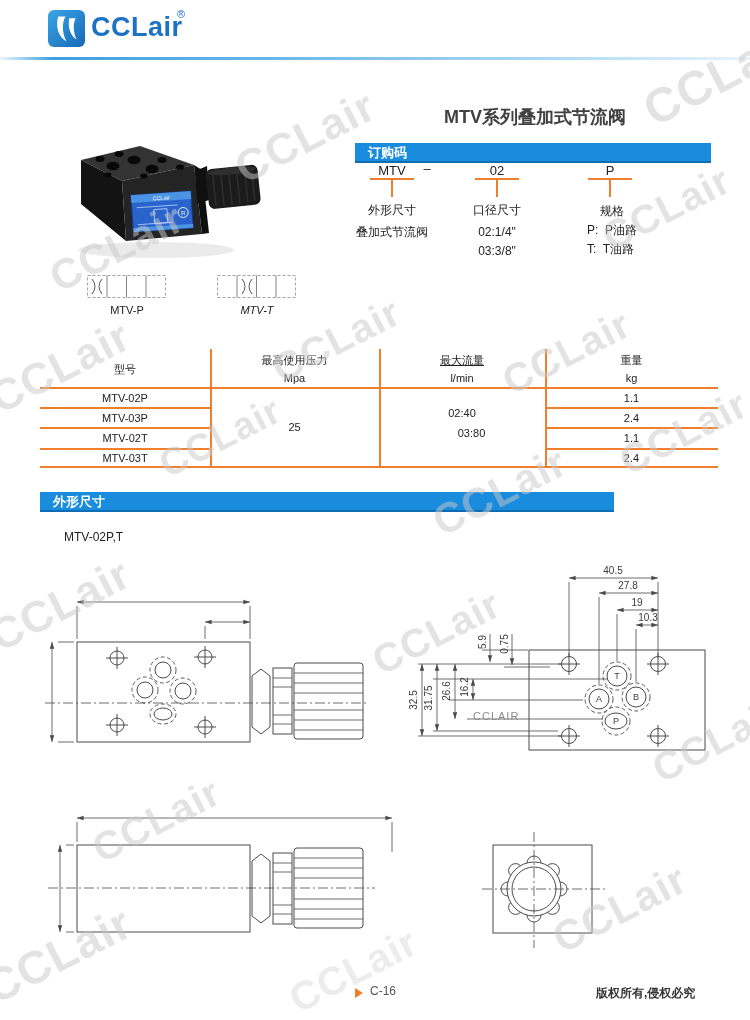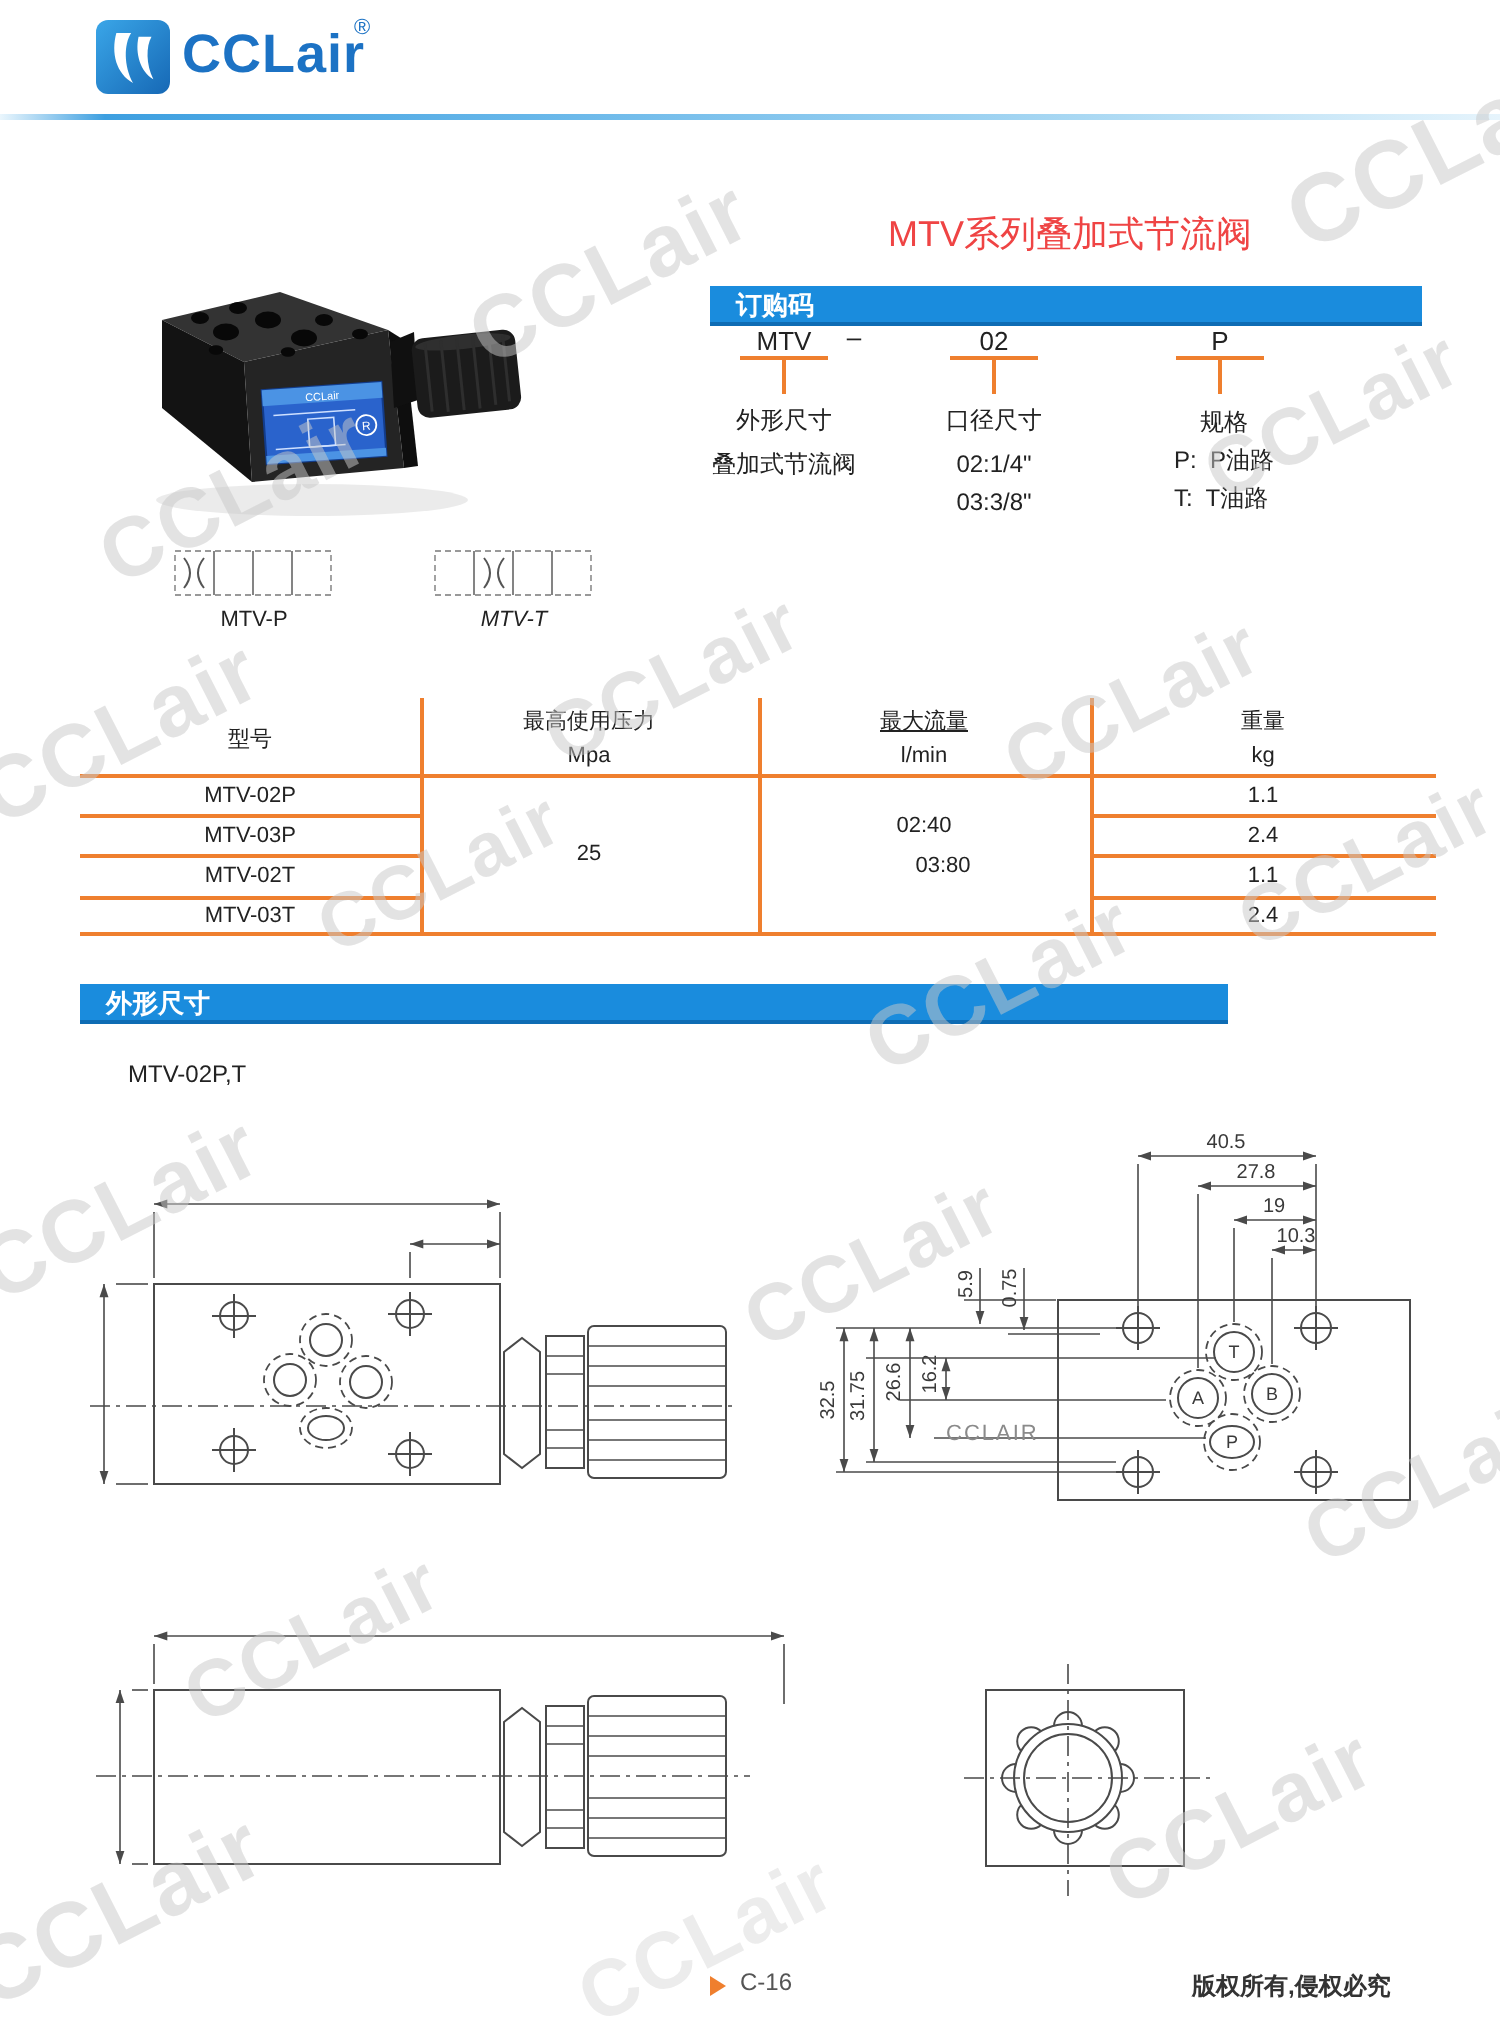--- a/index.html
+++ b/index.html
@@ -52,21 +52,21 @@
   <div class="logo-sq">
     <svg width="37" height="37" viewBox="0 0 40 40">
       <path d="M11 7 C8 18 11 29 20 34 C15 25 15 13 19 7 Z" fill="#fff"></path>
       <path d="M23 9 C21 18 24 28 31 32 C27 24 27 14 30 9 Z" fill="#fff"></path>
     </svg>
   </div>
   <div class="brand-name">CCLair</div>
   <div class="brand-reg">®</div>
   <div class="hdr-line"></div>
 
-  <div class="t ctr" style="left:420px;top:105px;width:230px;font-size:18px;font-weight:normal;color:#ef4444;">MTV系列叠加式节流阀</div>
+  <div class="t ctr" style="left:420px;top:105px;width:230px;font-size:18px;font-weight:bold;color:#404040;">MTV系列叠加式节流阀</div>
 
   <svg class="abs" style="left:66px;top:140px;z-index:2;" width="200" height="130" viewBox="0 0 200 130">
     <ellipse cx="90" cy="110" rx="78" ry="8" fill="#000" opacity="0.08"></ellipse>
     <polygon points="15,20 74,6 128,25 56,41" fill="#333"></polygon>
     <polygon points="15,20 56,41 60,101 15,64" fill="#131313"></polygon>
     <polygon points="56,41 128,25 136,94 60,101" fill="#242424"></polygon>
     <polygon points="128,25 136,30 143,93 136,94" fill="#0e0e0e"></polygon>
 
     <g fill="#080808">
       <ellipse cx="34" cy="19" rx="4.5" ry="3"></ellipse>

